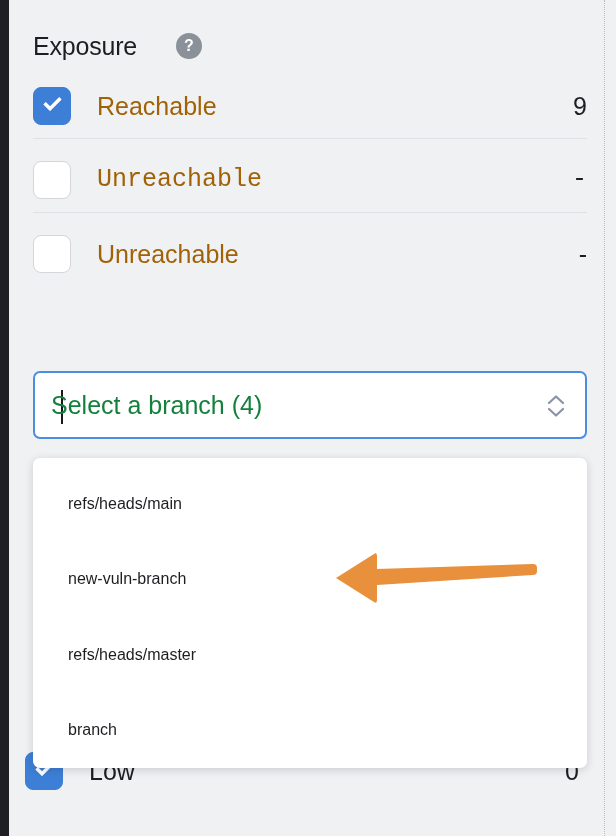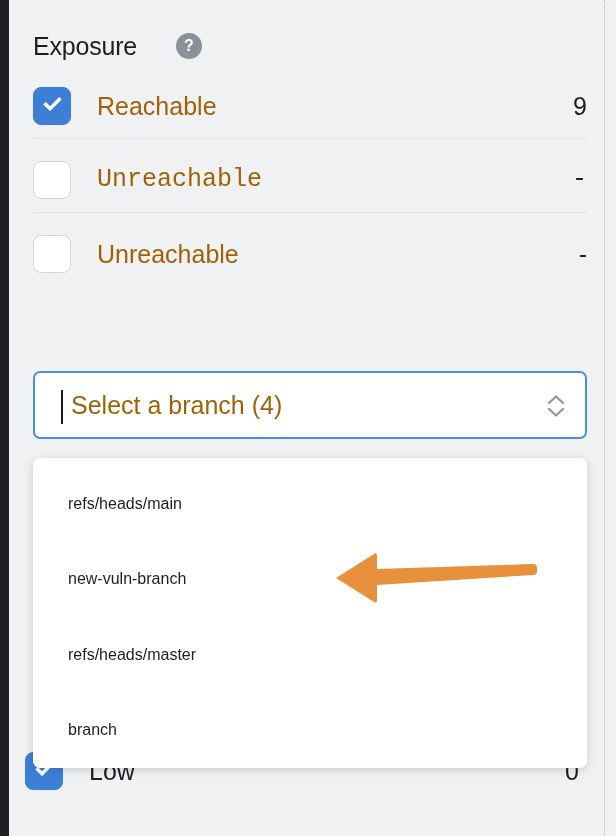--- a/index.html
+++ b/index.html
@@ -135,25 +135,25 @@
     border-radius: 7px;
   }
   .caret {
     position: absolute;
     left: 26px; top: 17px;
     width: 2px; height: 34px;
     background: #18191b;
   }
   .branch-placeholder {
     position: absolute;
-    left: 36px; top: 0;
+    left: 16px; top: 0;
     height: 68px;
     line-height: 64px;
     font-size: 25px;
-    color: #a16207;
+    color: #15803d;
     white-space: nowrap;
   }
   .stepper-icon {
     position: absolute;
     right: 18px; top: 20px;
     width: 22px; height: 26px;
   }
 
   
   .dropdown {

